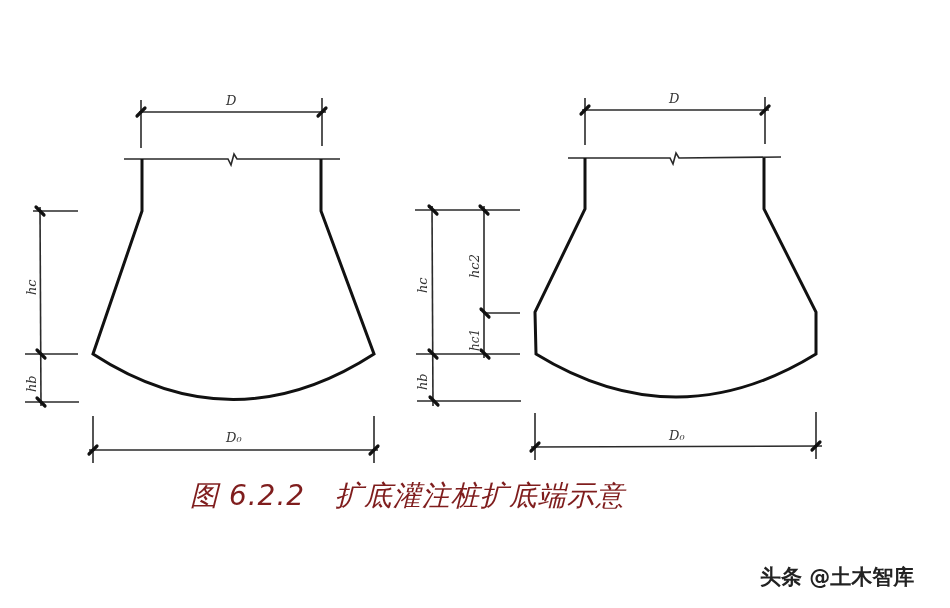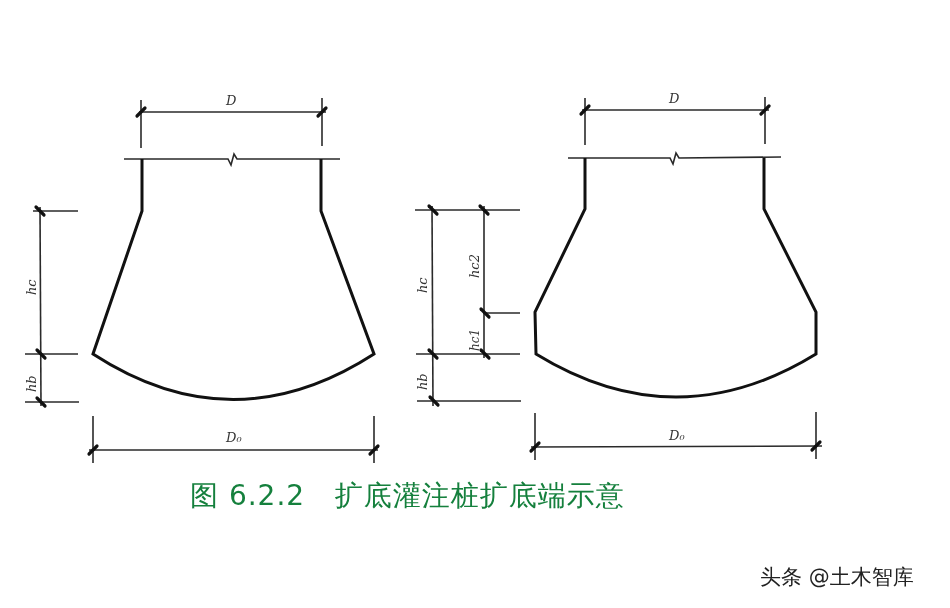--- a/index.html
+++ b/index.html
@@ -2,22 +2,22 @@
 <html><head>
   <meta charset="utf-8">
   <style>
     html, body { margin:0; padding:0; background:#ffffff; }
     body { width:950px; height:608px; position:relative; overflow:hidden; font-family:"DejaVu Sans", sans-serif; }
     svg { position:absolute; left:0; top:0; }
     .ln { stroke:#2a2a2a; stroke-width:1.6; fill:none; }
     .thick { stroke:#111; stroke-width:3; fill:none; stroke-linejoin:miter; }
     .tick { stroke:#111; stroke-width:3.2; stroke-linecap:round; }
     .lbl { font-family:"DejaVu Serif", serif; font-style:italic; fill:#333; font-size:13px; }
-    .caption { position:absolute; left:190px; top:477px; font-size:28px; color:#15803d; letter-spacing:1px; white-space:pre; font-family:"DejaVu Sans", sans-serif; }
-    .watermark { position:absolute; left:760px; top:563px; font-size:21px; color:#222; font-family:"DejaVu Sans", sans-serif; }
+    .caption { position:absolute; left:190px; top:477px; font-size:28px; color:#7f1d1d; letter-spacing:1px; white-space:pre; font-family:"DejaVu Sans", sans-serif;font-style:italic; }
+    .watermark { position:absolute; left:760px; top:563px; font-size:21px; color:#222; font-family:"DejaVu Sans", sans-serif;font-weight:bold; }
   </style>
 </head>
 <body>
 
 <svg width="950" height="608" viewBox="0 0 950 608">
 
   <g>
 
     <line class="ln" x1="141" y1="100" x2="141" y2="148"></line>
     <line class="ln" x1="322" y1="98" x2="322" y2="146"></line>

